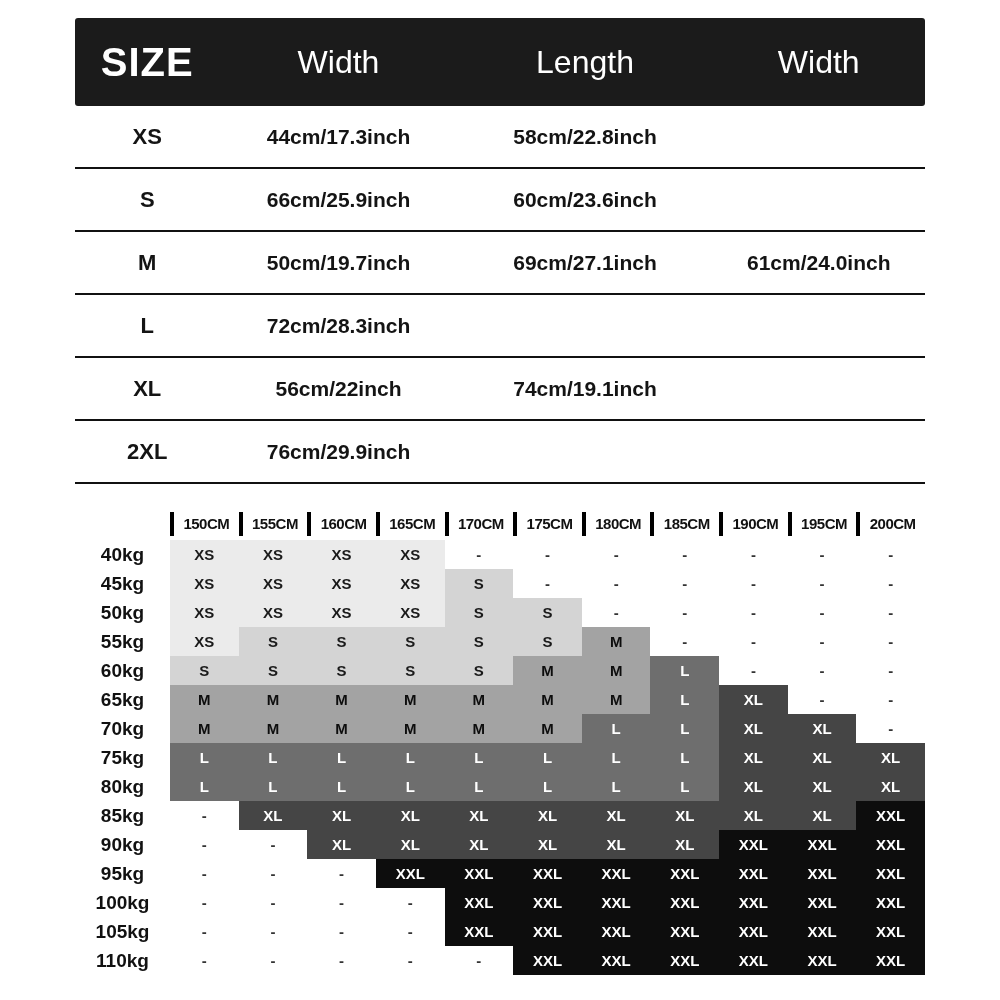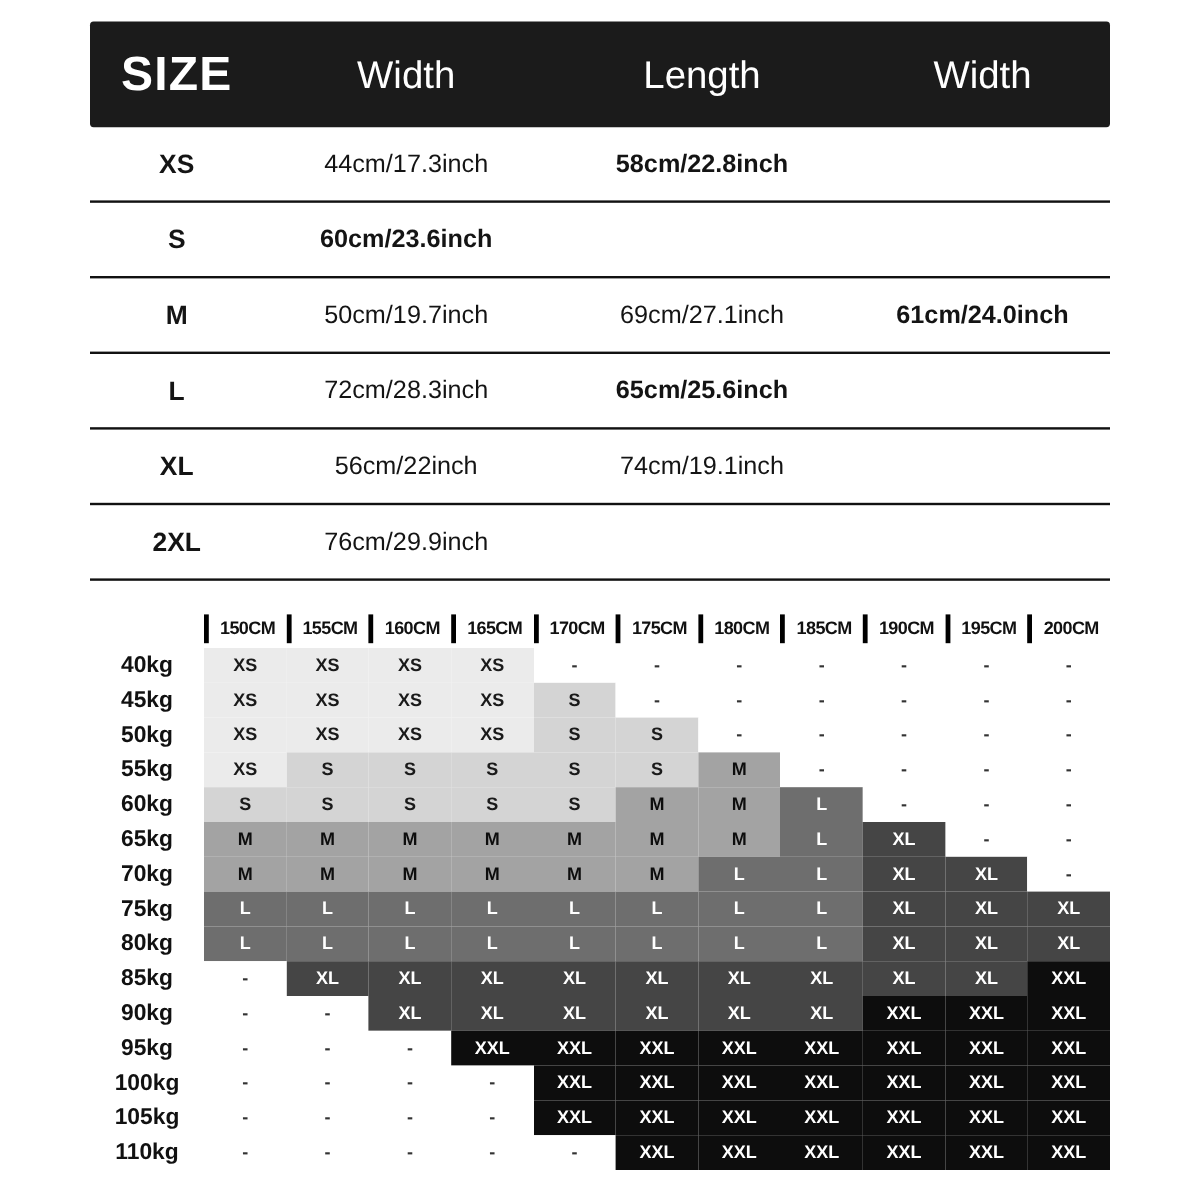--- a/index.html
+++ b/index.html
@@ -28,21 +28,21 @@
 
   .trow {
     display: grid;
     grid-template-columns: 17% 28% 30% 25%;
     align-items: center;
     height: 63px;
     border-bottom: 2px solid #111;
   }
   .tcell { text-align: center; font-size: 21px; color: #141414; }
   .cell-size   { font-weight: 700; font-size: 22px; }
-  .cell-width, .cell-length { font-weight: 400; }
+  .cell-width, .cell-length { font-weight: 700; }
   .cell-sleeve { font-weight: 700; }
 
   
   .matrix { margin-top: 24px; }
   .matrix-header {
     display: grid;
     grid-template-columns: 95px repeat(11, 1fr);
     height: 32px;
     align-items: center;
   }
@@ -86,32 +86,32 @@
       <div class="th other">Width</div>
     </div>
     <div id="top-rows">
         <div class="trow">
           <div class="tcell cell-size">XS</div>
           <div class="tcell cell-width">44cm/17.3inch</div>
           <div class="tcell cell-sleeve">58cm/22.8inch</div>
         </div>
         <div class="trow">
           <div class="tcell cell-size">S</div>
+          <div class="tcell cell-length">66cm/25.9inch</div>
           <div class="tcell cell-sleeve">60cm/23.6inch</div>
         </div>
         <div class="trow">
           <div class="tcell cell-size">M</div>
           <div class="tcell cell-width">50cm/19.7inch</div>
           <div class="tcell cell-length">69cm/27.1inch</div>
           <div class="tcell cell-sleeve">61cm/24.0inch</div>
         </div>
         <div class="trow">
           <div class="tcell cell-size">L</div>
           <div class="tcell cell-length">72cm/28.3inch</div>
-          <div class="tcell cell-sleeve">65cm/25.6inch</div>
         </div>
         <div class="trow">
           <div class="tcell cell-size">XL</div>
           <div class="tcell cell-width">56cm/22inch</div>
           <div class="tcell cell-length">74cm/19.1inch</div>
         </div>
         <div class="trow">
           <div class="tcell cell-size">2XL</div>
           <div class="tcell cell-length">76cm/29.9inch</div>
         </div>

